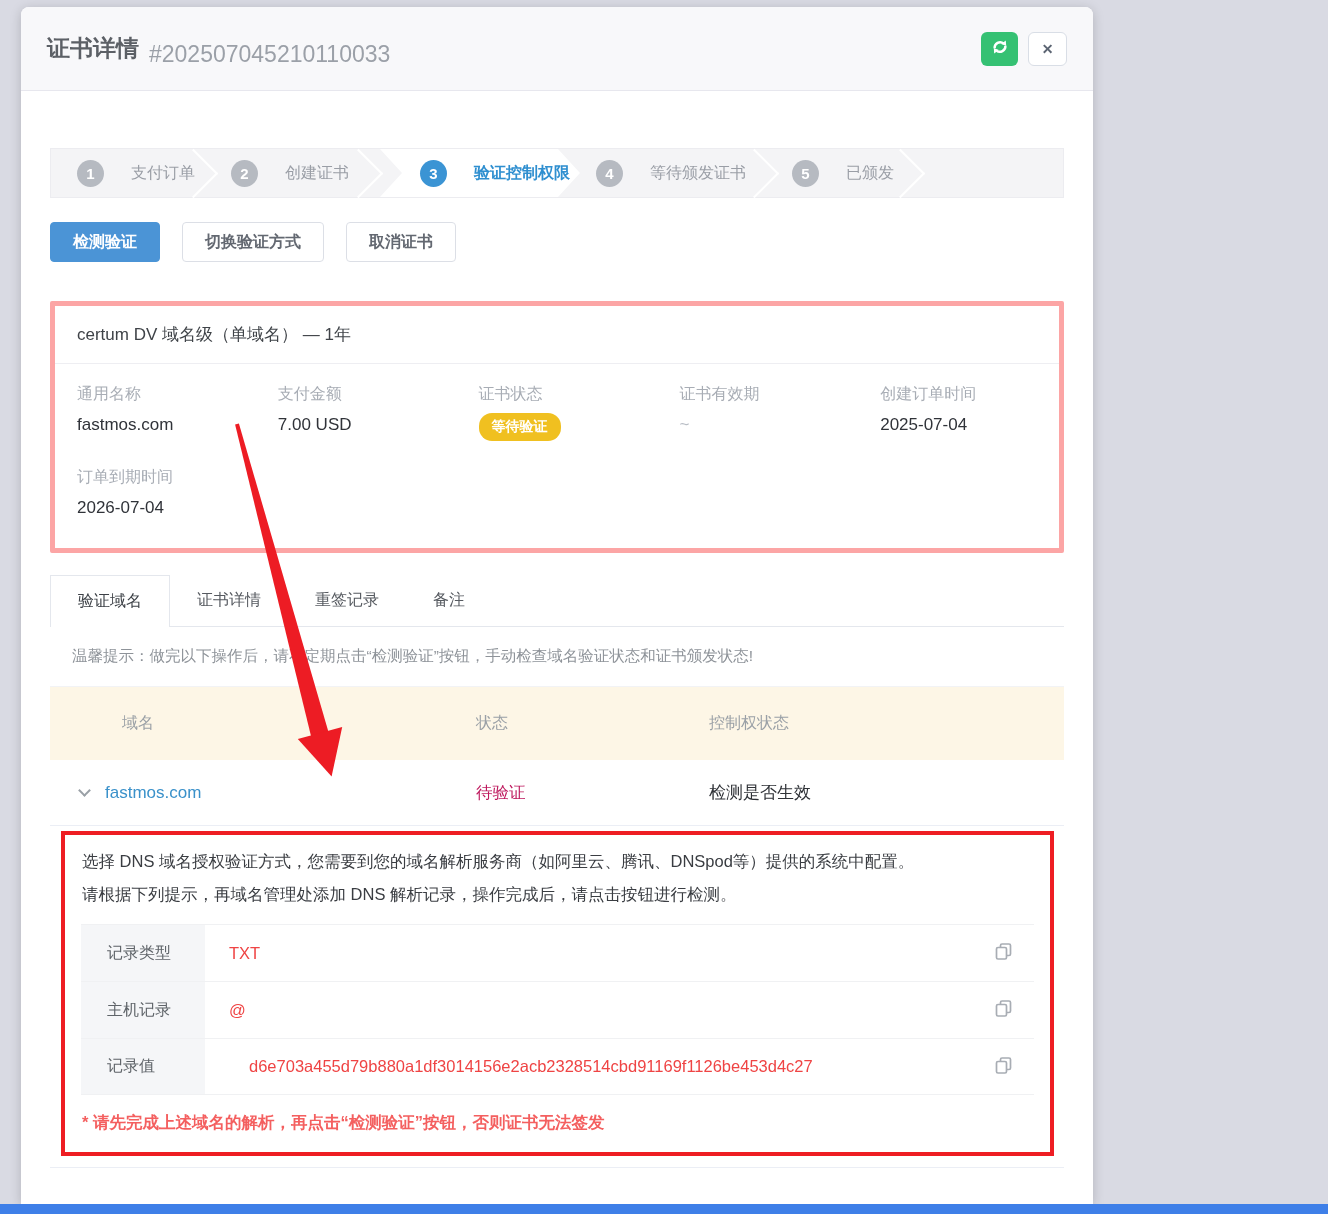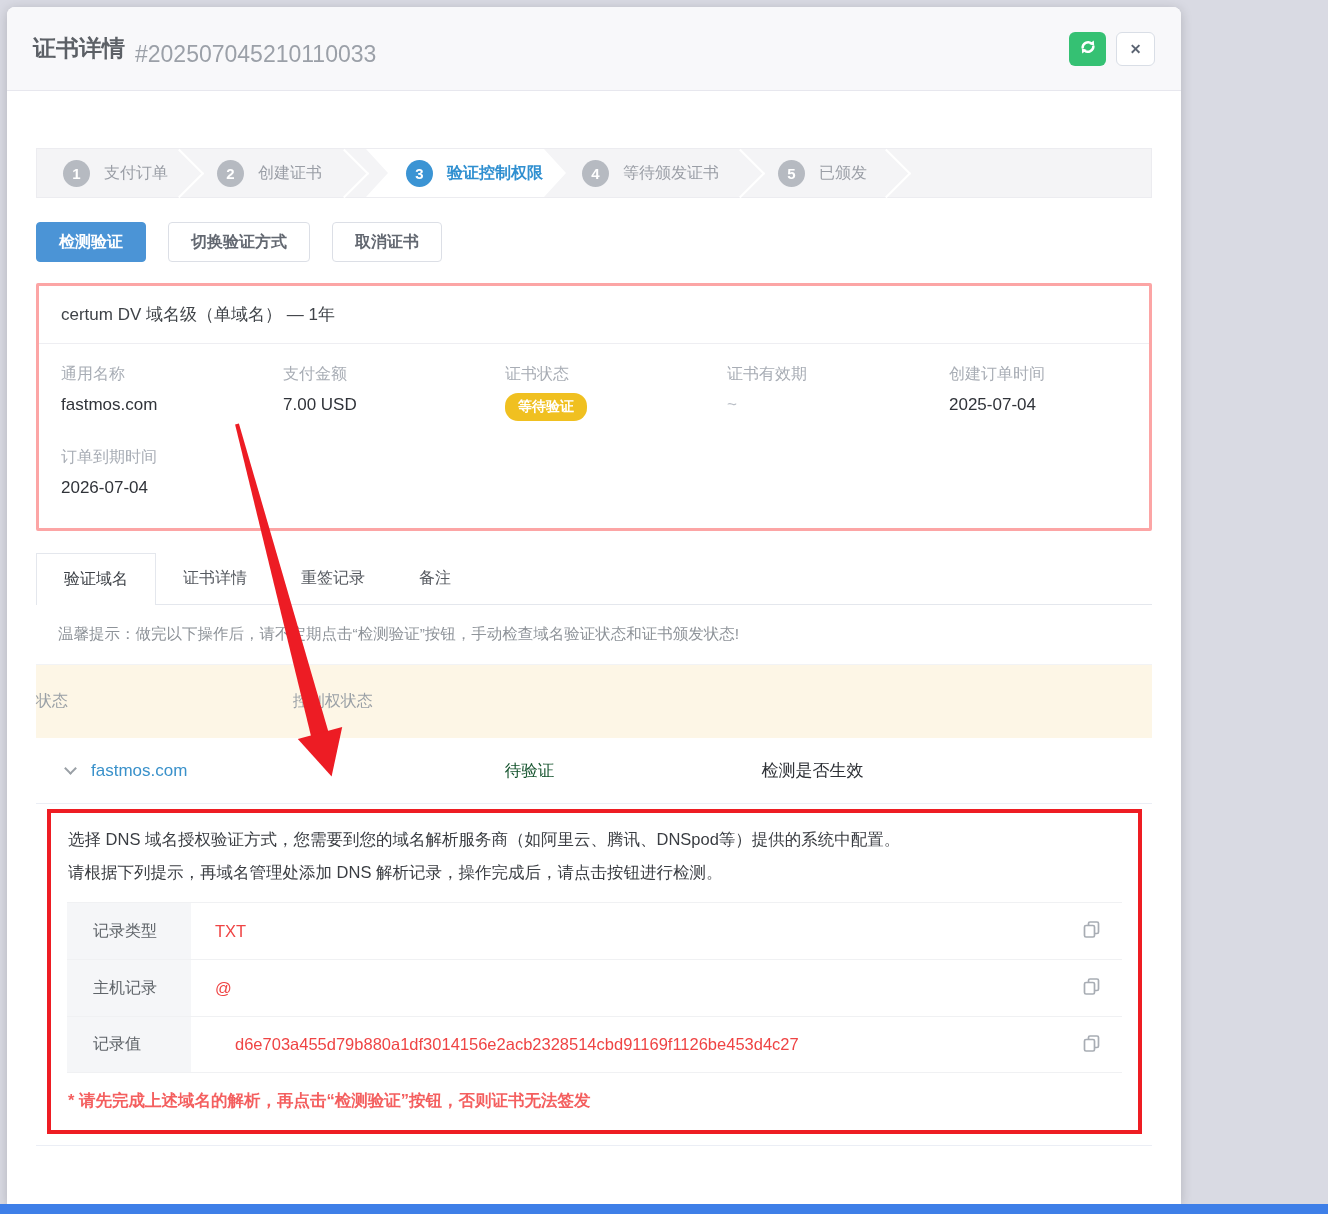--- a/index.html
+++ b/index.html
@@ -4,21 +4,21 @@
 <style>
   * { box-sizing: border-box; margin: 0; padding: 0; }
   html,body { width:1328px; height:1214px; }
   body {
     position: relative;
     background: #d9dae3;
     font-family: "Liberation Sans", sans-serif;
     overflow: hidden;
   }
   .modal {
-    position: absolute; left: 7px; top: 7px; width: 1174px; bottom: 10px;
+    position: absolute; left: 21px; top: 7px; width: 1072px; bottom: 10px;
     background: #fff; border-radius: 8px 8px 0 0;
     box-shadow: 0 2px 12px rgba(0,0,0,.18);
     overflow: hidden;
   }
   
   .modal-header {
     height: 84px; background: #f8f8fa; border-bottom: 1px solid #e7e7ee;
     display: flex; align-items: center; padding: 0 26px;
   }
   .title { font-size: 23px; font-weight: bold; color: #5c6066; }
@@ -54,30 +54,30 @@
     clip-path: polygon(0 0, calc(100% - 22px) 0, 100% 50%, calc(100% - 22px) 100%, 0 100%, 22px 50%);
     padding-left: 40px;
   }
   .step.active::after { display: none; }
   .step-num {
     width: 27px; height: 27px; border-radius: 50%; background: #b6bac1; color: #fff;
     font-size: 15px; font-weight: bold; display: inline-flex; align-items: center; justify-content: center;
     flex: 0 0 auto;
   }
   .step.active .step-num { background: #3b94d4; }
-  .step-label { margin-left: 14px; font-size: 16px; color: #9a9ea6; white-space: nowrap; }
+  .step-label { margin-left: 27px; font-size: 16px; color: #9a9ea6; white-space: nowrap; }
   .step.active .step-label { color: #2f8fd0; font-weight: bold; }
   
   .toolbar { margin-top: 24px; display: flex; gap: 22px; }
   .btn { height: 40px; border-radius: 4px; font-size: 16px; font-weight: bold; cursor: pointer;
          padding: 0 22px; display: inline-flex; align-items: center; }
   .btn-primary { background: #4b94d6; border: 1px solid #4b94d6; color: #fff; }
   .btn-plain { background: #fff; border: 1px solid #dcdfe6; color: #636871; }
   
-  .cert-card { margin-top: 21px; border: 3px solid #fca5a5; border-radius: 2px; }
+  .cert-card { margin-top: 39px; border: 5px solid #fca5a5; border-radius: 2px; }
   .cert-card-header {
     padding: 17px 22px; font-size: 17px; color: #3f4348; border-bottom: 1px solid #eeeef2;
   }
   .cert-fields { display: grid; grid-template-columns: repeat(5, 1fr); padding: 20px 0 30px 0; row-gap: 26px; }
   .field { padding: 0 22px; }
   .field-label { font-size: 16px; color: #a8adb5; }
   .field-value { margin-top: 10px; font-size: 17px; color: #303339; }
   .field-value.dim { color: #b9bec6; }
   .badge-pending {
     display: inline-block; margin-top: 8px; background: #f0c020; color: #fff;
@@ -99,21 +99,21 @@
   .dtable-header .c3, .dtable-row .c3 { flex: 0 0 35%; }
   .dtable-header > div { font-size: 16px; color: #9aa0a6; }
   .dtable-header .c1 { padding-left: 72px; }
   .dtable-row { display: flex; align-items: center; padding: 21px 0; border-bottom: 1px solid #ebeef5; }
   .dtable-row .c1 { display: flex; align-items: center; }
   .chevron-down {
     width: 9px; height: 9px; border-right: 2px solid #9aa0a6; border-bottom: 2px solid #9aa0a6;
     transform: rotate(45deg); margin: -5px 16px 0 30px; cursor: pointer; flex: 0 0 auto;
   }
   .domain-link { font-size: 17px; color: #3a91ca; cursor: pointer; }
-  .dtable-row .c2 { font-size: 16.5px; color: #14532d; }
+  .dtable-row .c2 { font-size: 16.5px; color: #be185d; }
   .dtable-row .c3 { font-size: 17px; color: #2e3136; font-weight: 500; }
   
   .dns-panel { margin: 5px 10px 0 11px; border: 4px solid #ee1d23; padding: 10px 0 12px 0; }
   .dns-desc { padding: 0 20px 0 17px; font-size: 16.5px; color: #3a3d42; line-height: 33px; }
   .rec-table { margin: 13px 16px 0 16px; }
   .rec-row { display: flex; align-items: stretch; height: 57px; border-top: 1px solid #f0f1f3; }
   .rec-row:last-child { border-bottom: 1px solid #f0f1f3; gap: 20px; }
   .rec-label {
     flex: 0 0 124px; background: #f5f6f8; display: flex; align-items: center;
     padding-left: 26px; font-size: 16px; color: #5f6469;
@@ -215,20 +215,21 @@
     <div class="tabs">
       <div class="tab active">验证域名</div>
       <div class="tab">证书详情</div>
       <div class="tab">重签记录</div>
       <div class="tab">备注</div>
     </div>
 
     <div class="notice">温馨提示：做完以下操作后，请不定期点击“检测验证”按钮，手动检查域名验证状态和证书颁发状态!</div>
 
     <div class="dtable-header">
+      <div class="c1">域名</div>
       <div class="c2">状态</div>
       <div class="c3">控制权状态</div>
     </div>
 
     <div class="dtable-row">
       <div class="c1">
         <span class="chevron-down"></span>
         <span class="domain-link">fastmos.com</span>
       </div>
       <div class="c2">待验证</div>

